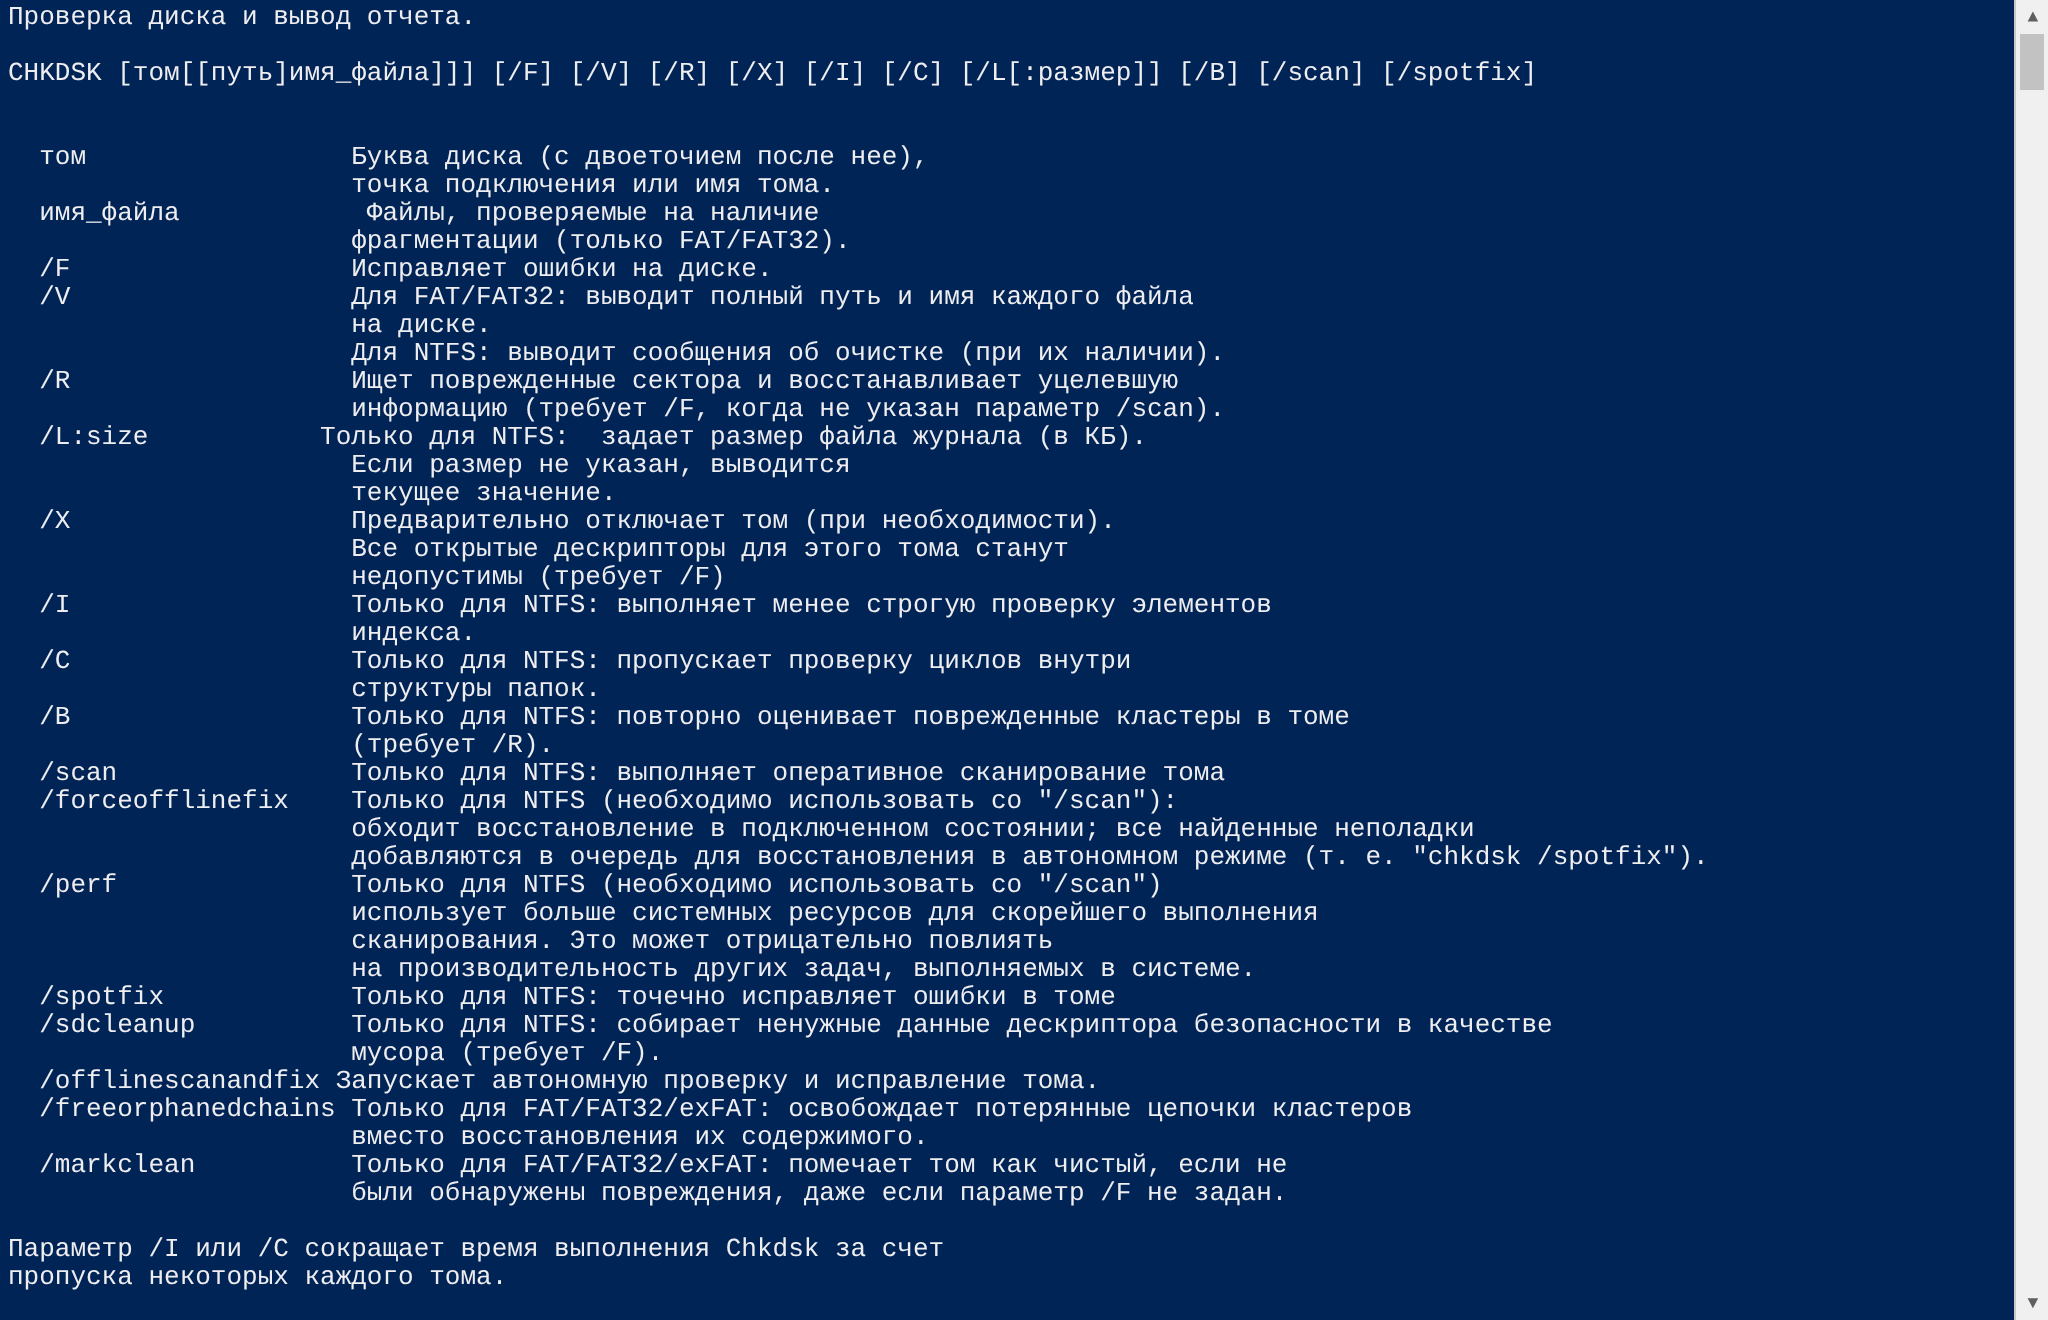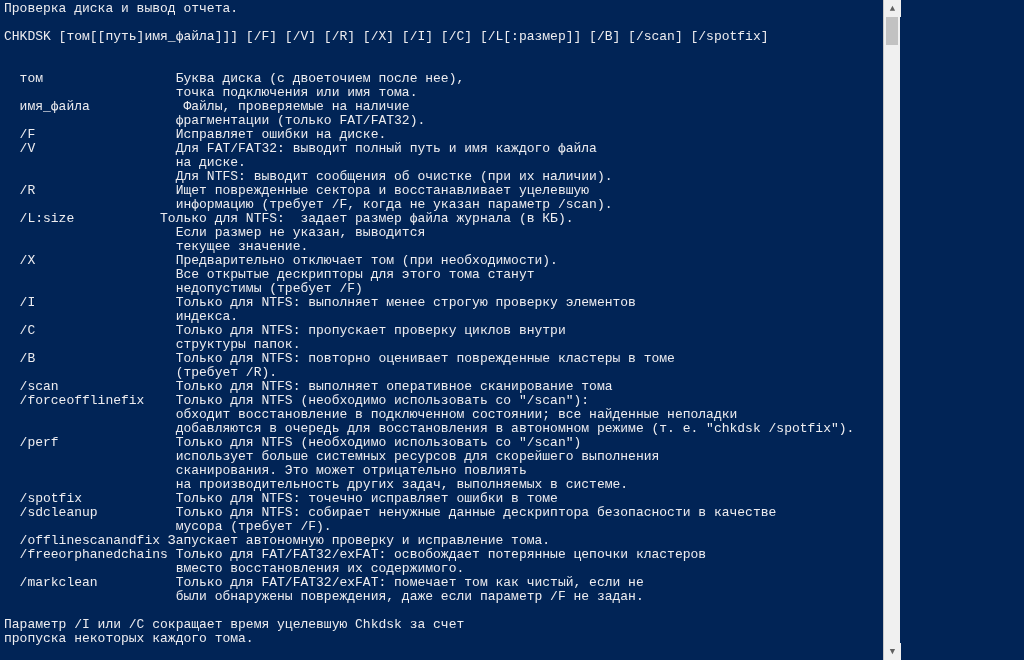--- a/index.html
+++ b/index.html
@@ -8,21 +8,21 @@
     width: 1024px;
     height: 660px;
     overflow: hidden;
     font-family: Consolas, "Courier New", monospace;
     font-size: 13px;
     background: #012456;
     color: #eeedf0;
   }
   .viewport {
     display: flex;
-    width: 900px;
+    width: 1024px;
     height: 660px;
   }
   .console {
     flex: 1 1 auto;
     padding: 2px 4px 4px 4px;
     white-space: pre;
     line-height: 14px;
     letter-spacing: 0px;
     overflow: hidden;
   }
@@ -103,21 +103,21 @@
                       на производительность других задач, выполняемых в системе.
   /spotfix            Только для NTFS: точечно исправляет ошибки в томе
   /sdcleanup          Только для NTFS: собирает ненужные данные дескриптора безопасности в качестве
                       мусора (требует /F).
   /offlinescanandfix Запускает автономную проверку и исправление тома.
   /freeorphanedchains Только для FAT/FAT32/exFAT: освобождает потерянные цепочки кластеров
                       вместо восстановления их содержимого.
   /markclean          Только для FAT/FAT32/exFAT: помечает том как чистый, если не
                       были обнаружены повреждения, даже если параметр /F не задан.
 </div>
-<span>Параметр /I или /C сокращает время уцелевшую Chkdsk за счет</span>
+<span>Параметр /I или /C сокращает время выполнения Chkdsk за счет</span>
 <span>пропуска некоторых каждого тома.</span></div>
 
   <div class="scrollbar">
     <div class="sb-btn">
         <span>▲</span>
       </div>
     <div class="sb-track">
       <div class="sb-thumb"></div>
     </div>
     <div class="sb-btn">

